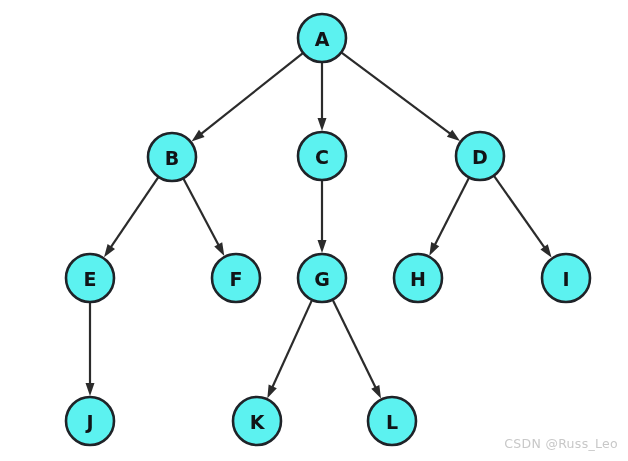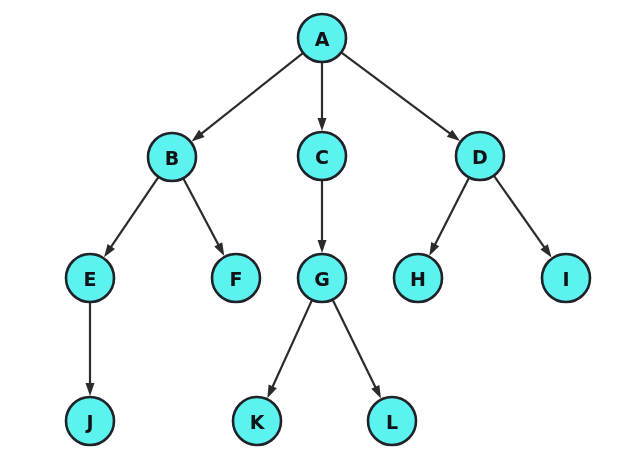--- a/index.html
+++ b/index.html
@@ -134,14 +134,15 @@
           <ellipse cx="257" cy="421" rx="24" ry="24" class="node-circle"></ellipse>
           <text x="257" y="422" class="node-label">K</text>
         </g>
         <g>
           <ellipse cx="392" cy="421" rx="24" ry="24" class="node-circle"></ellipse>
           <text x="392" y="422" class="node-label">L</text>
         </g>
       </g>
   </svg>
 
+  <div class="watermark">CSDN @Russ_Leo</div>
 
 </div>
 
 </body></html>

